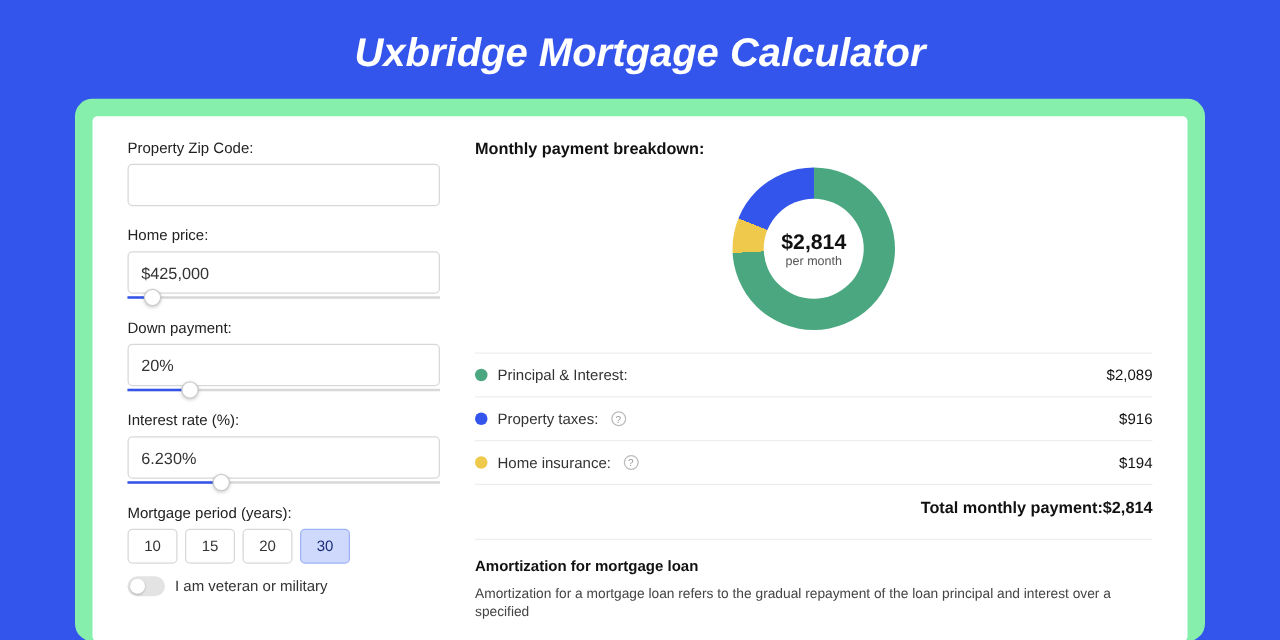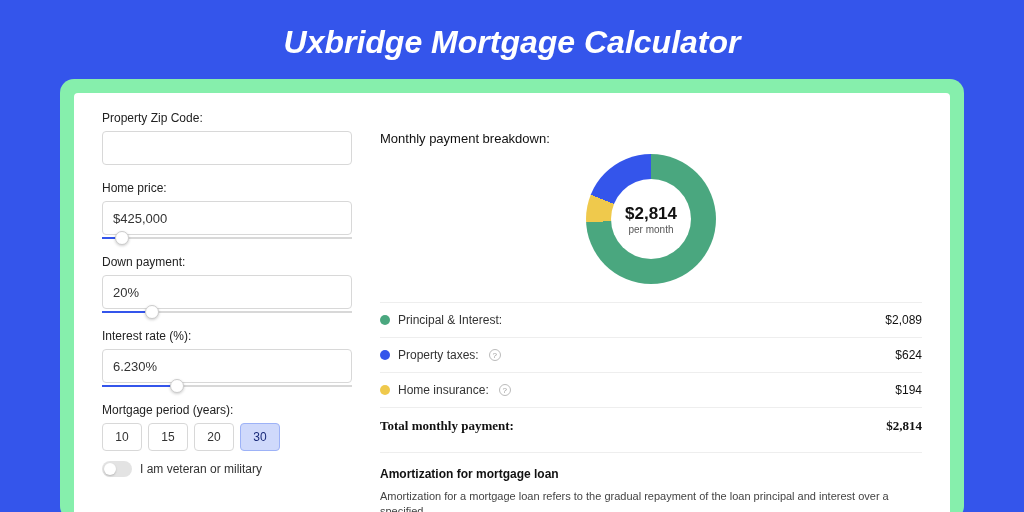--- a/index.html
+++ b/index.html
@@ -77,21 +77,21 @@
 .period-btn.active { background: #cfd9fb; border-color: #9db2f7; color: #1a2b7a; text-align: center; }
 .toggle-row { display: flex; align-items: center; gap: 8px; margin-top: 10px; }
 .toggle {
   width: 30px; height: 16px; background: #e3e3e3; border-radius: 10px; position: relative;
 }
 .toggle::after {
   content: ""; position: absolute; left: 2px; top: 2px; width: 12px; height: 12px;
   background: #fff; border-radius: 50%; box-shadow: 0 1px 2px rgba(0,0,0,0.2);
 }
 .toggle-label { font-size: 12px; color: #333; }
-.section-title { font-size: 13px; font-weight: 400; color: #111; margin-bottom: 8px; margin-top: 20px; }
+.section-title { font-size: 13px; font-weight: 700; color: #111; margin-bottom: 8px; }
 .donut-wrap { position: relative; width: 130px; height: 130px; margin: 4px auto 18px; }
 .donut { width: 130px; height: 130px; border-radius: 50%;
   background: conic-gradient(#4aa77f 0deg 267deg, #efc94c 267deg 292deg, #3455eb 292deg 360deg);
 }
 .donut-hole {
   position: absolute; left: 50%; top: 50%; transform: translate(-50%,-50%);
   width: 80px; height: 80px; background: #fff; border-radius: 50%;
   display: flex; flex-direction: column; align-items: center; justify-content: center;
 }
 .donut-val { font-size: 17px; font-weight: 700; color: #111; }
@@ -102,21 +102,21 @@
 }
 .li-row:first-of-type { border-top: 1px solid #eee; }
 .li-left { display: flex; align-items: center; gap: 8px; color: #333; }
 .dot { width: 10px; height: 10px; border-radius: 50%; display: inline-block; }
 .info-icon {
   width: 12px; height: 12px; border: 1px solid #bbb; border-radius: 50%;
   display: inline-flex; align-items: center; justify-content: center;
   font-size: 8px; color: #999; margin-left: 2px;
 }
 .li-val { color: #111; }
-.total-row { font-weight: 700; border-top: 1px solid #eee; padding: 10px 0; display: flex; justify-content: space-between; font-size: 13px; color: #111; font-family: Liberation Serif, serif;}
+.total-row { font-weight: 700; border-top: 1px solid #eee; padding: 10px 0; display: flex; justify-content: flex-end; font-size: 13px; color: #111;}
 .amort-block { border-top: 1px solid #eee; margin-top: 8px; padding-top: 14px; }
 .amort-title { font-size: 12px; font-weight: 700; color: #111; margin-bottom: 8px; }
 .amort-text { font-size: 11px; color: #444; line-height: 1.4; }
 </style>
 </head>
 <body>
 
 <h1 class="page-title">Uxbridge Mortgage Calculator</h1>
 
 <div class="backdrop">
@@ -192,21 +192,21 @@
               <span>Principal &amp; Interest:</span>
             </div>
             <div class="li-val">$2,089</div>
           </div>
           <div class="li-row">
             <div class="li-left">
               <span class="dot" style="background: rgb(52, 85, 235);"></span>
               <span>Property taxes:</span>
               <span class="info-icon">?</span>
             </div>
-            <div class="li-val">$624</div>
+            <div class="li-val">$916</div>
           </div>
           <div class="li-row">
             <div class="li-left">
               <span class="dot" style="background: rgb(239, 201, 76);"></span>
               <span>Home insurance:</span>
               <span class="info-icon">?</span>
             </div>
             <div class="li-val">$194</div>
           </div>
         </div>

